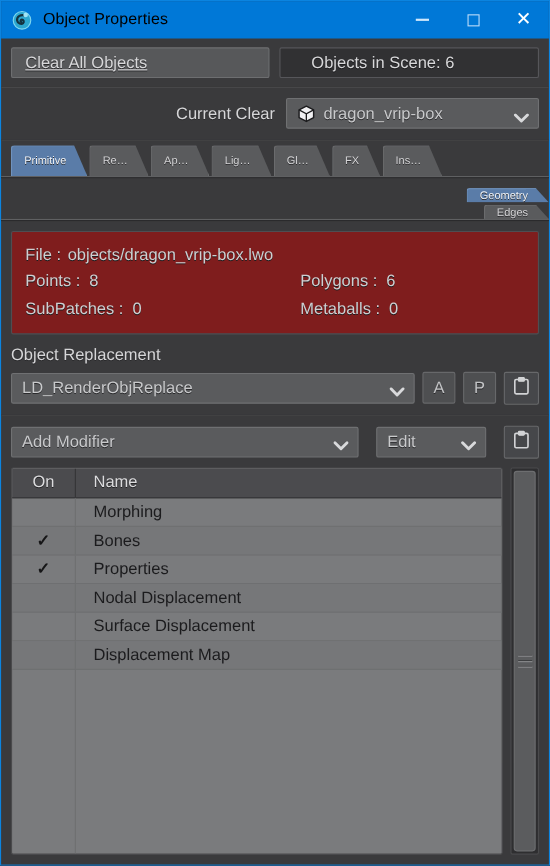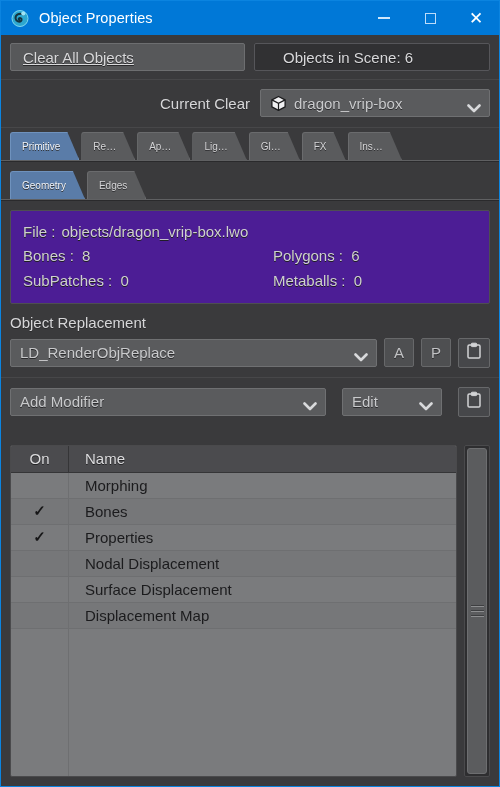--- a/index.html
+++ b/index.html
@@ -24,21 +24,21 @@
     background: #0078d7;
     display: flex; align-items: center;
     position: relative;
   }
   .app-icon {
     width: 20px; height: 20px;
     margin-left: 9px; margin-right: 9px;
     position: relative; flex: 0 0 auto;
   }
   .title-text {
-    color: #ffffff; font-size: 14.5px;
+    color: #000000; font-size: 14.5px;
     letter-spacing: .1px; white-space: nowrap;
   }
   .win-controls {
     position: absolute; right: 0; top: 0; height: 34px;
     display: flex; align-items: stretch;
   }
   .win-btn {
     width: 46px; height: 34px;
     display: flex; align-items: center; justify-content: center;
   }
@@ -137,27 +137,27 @@
     background: #5a7ca8;
     border-color: #6f92bd;
     color: #eef2f7;
   }
   .tabs-underline {
     height: 2px; background: #2a2a2c;
     border-top: 1px solid #5f6062;
   }
   .subtabstrip {
     display: flex; align-items: flex-end;
-    padding: 9px 0 0 9px; height: 37px; gap: 2px;
+    padding: 9px 0 0 9px; height: 37px; gap: 2px; flex-direction: column;
   }
 
   
   .infowrap { padding: 9px 9px 0 9px; }
   .infobox {
-    background: #4c1d95;
+    background: #7f1d1d;
     border: 1px solid #4e4e52;
     border-radius: 2px;
     padding: 9px 12px 10px 12px;
   }
   .infoline {
     display: flex;
     color: #cfcfd1; font-size: 15px;
     line-height: 1.62;
     text-shadow: 0 1px 0 #1e1e20;
   }
@@ -185,21 +185,20 @@
   .modrow { padding: 9px 9px 8px 9px; display: flex; align-items: center; gap: 16px; }
   .edit-dd { width: 100px; flex: 0 0 auto; }
 
   
   .listwrap {
     flex: 1 1 auto;
     display: flex;
     padding: 0 9px 9px 9px;
     gap: 7px;
     min-height: 0;
-    margin-top: 20px;
   }
   .listbox {
     flex: 1 1 auto;
     background: #7a7b7d;
     border: 1px solid #4a4a4c;
     border-radius: 2px;
     display: flex; flex-direction: column;
     overflow: hidden;
     min-height: 0;
   }
@@ -328,21 +327,21 @@
   <div class="tabs-underline"></div>
 
   <div class="infowrap">
     <div class="infobox">
       <div class="infoline">
         <span class="c1" style="flex:0 0 auto; margin-right:6px;">File :</span>
         <span>objects/dragon_vrip-box.lwo</span>
       </div>
       <div class="infoline">
         <span class="c1">
-          <span>Bones :</span>
+          <span>Points :</span>
           <span style="margin-left:4px;">8</span>
         </span>
         <span class="c2">
           <span>Polygons :</span>
           <span style="margin-left:4px;">6</span>
         </span>
       </div>
       <div class="infoline">
         <span class="c1">
           <span>SubPatches :</span>

